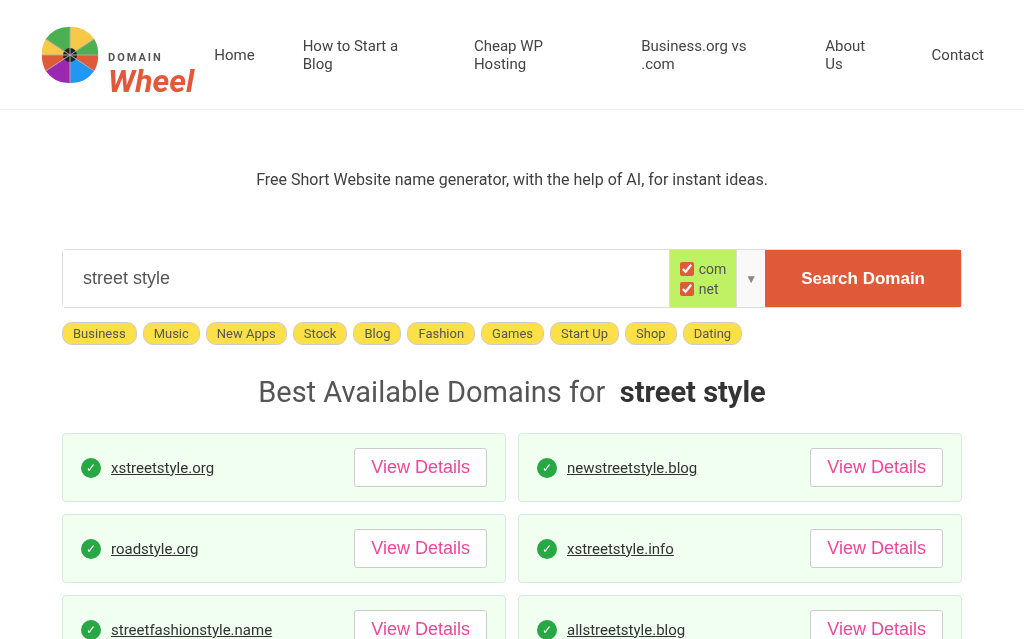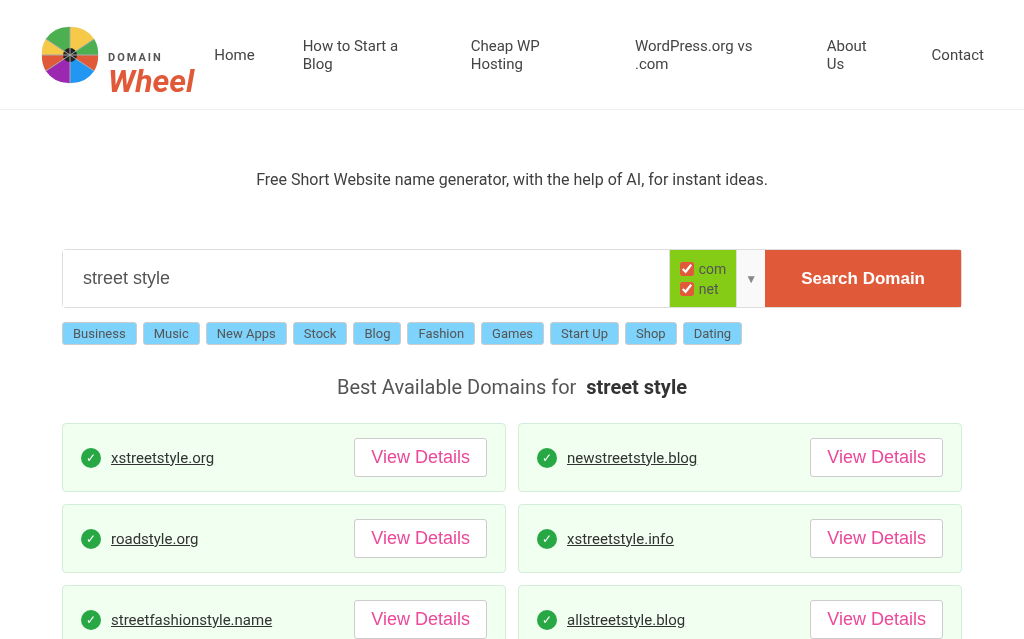--- a/index.html
+++ b/index.html
@@ -90,21 +90,21 @@
       border: none;
       outline: none;
       color: #555;
       background: #fff;
     }
     .tld-options {
       display: flex;
       flex-direction: column;
       justify-content: center;
       padding: 8px 10px;
-      background: #84cc16;
+      background: #bef264;
       border-left: 1px solid #ddd;
       gap: 4px;
     }
     .tld-row {
       display: flex;
       align-items: center;
       gap: 5px;
       font-size: 14px;
       color: #555;
     }
@@ -141,34 +141,34 @@
       flex-wrap: wrap;
       padding: 14px 0 0;
       max-width: 980px;
       margin: 0 auto;
     }
     .tag {
       font-size: 13px;
       color: #555;
       padding: 3px 10px;
       border: 1px solid #ccc;
-      border-radius: 3px;
-      cursor: pointer;
-      background: #7dd3fc;
+      border-radius: 10px;
+      cursor: pointer;
+      background: #fde047;
     }
 
     
     .results-section {
       max-width: 980px;
       margin: 30px auto;
       padding: 0 40px;
     }
     .results-title {
       text-align: center;
-      font-size: 20px;
+      font-size: 29px;
       color: #555;
       margin-bottom: 24px;
       font-weight: 400;
     }
     .results-title strong {
       font-weight: 700;
       color: #333;
     }
     .results-grid {
       display: grid;
@@ -247,21 +247,21 @@
     </svg>
     <div class="logo-text-area">
       <span class="logo-domain">DOMAIN</span>
       <span class="logo-wheel-text">Wheel</span>
     </div>
   </div>
   <nav>
     <a>Home</a>
     <a>How to Start a Blog</a>
     <a>Cheap WP Hosting</a>
-    <a>WordPress.org vs .com</a>
+    <a>Business.org vs .com</a>
     <a>About Us</a>
     <a>Contact</a>
   </nav>
 </header>
 
 <section class="hero">
   <p>Free Short Website name generator, with the help of AI, for instant ideas.</p>
 </section>
 
 <div class="search-section">

